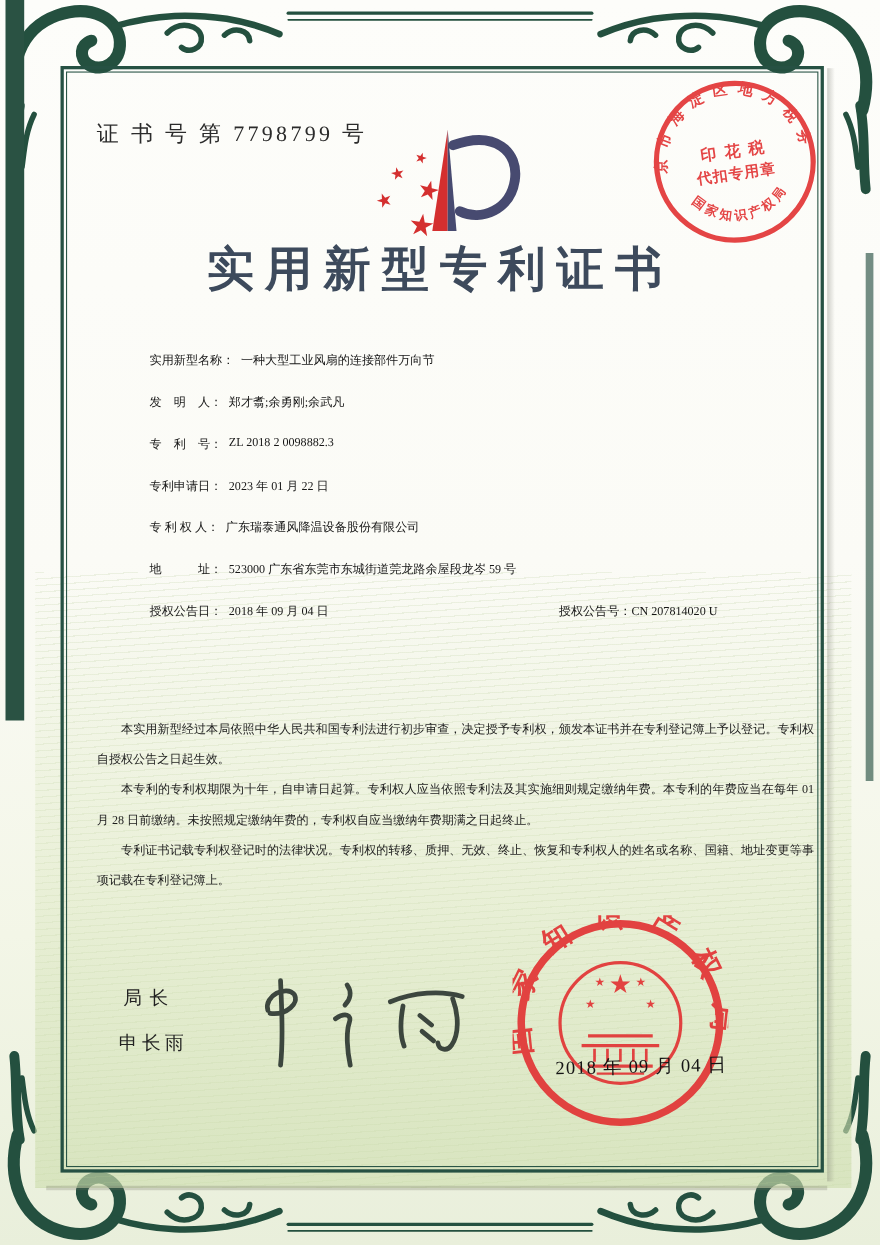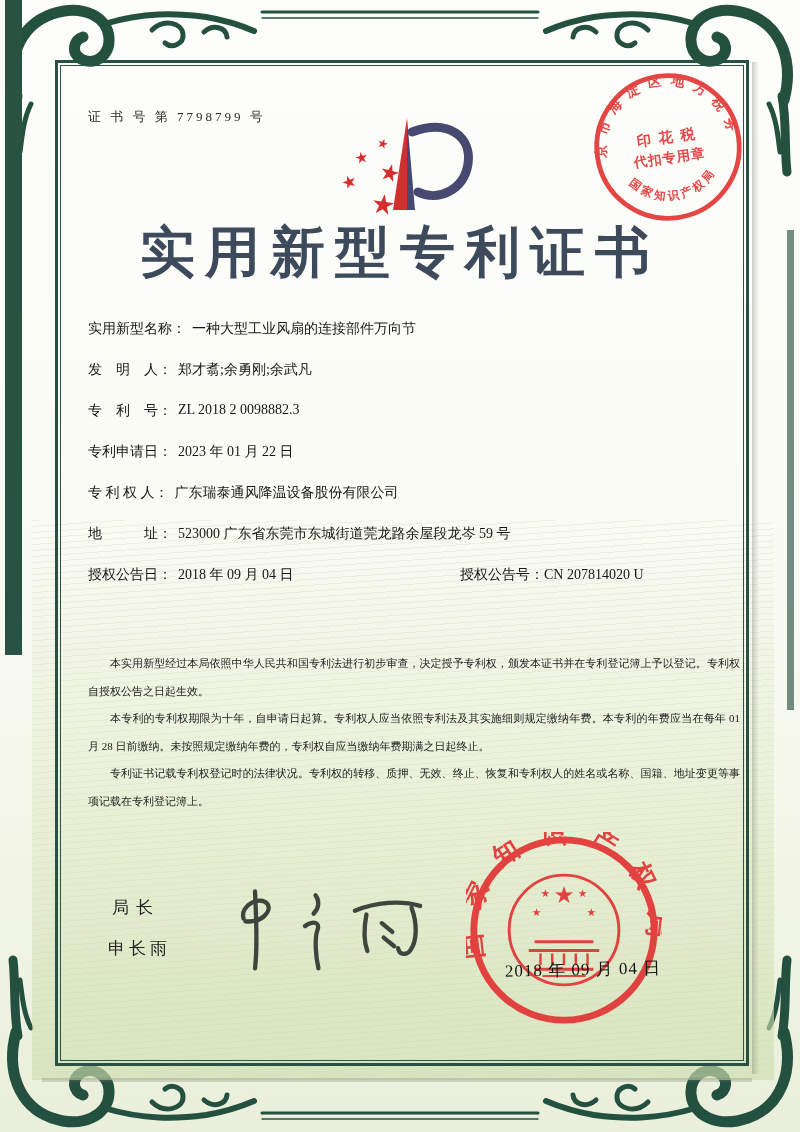--- a/index.html
+++ b/index.html
@@ -15,26 +15,26 @@
       linear-gradient(180deg,rgba(222,233,196,0) 0%,rgba(218,230,190,.40) 50%,rgba(206,222,175,.65) 100%),
       repeating-linear-gradient(176deg,rgba(150,180,110,.15) 0 1px,transparent 1px 6px);
   }
   .shadow-r{position:absolute;left:752px;top:62px;width:7px;height:1012px;z-index:1;
     background:linear-gradient(90deg,rgba(110,110,100,.32),rgba(110,110,100,0));}
   .shadow-b{position:absolute;left:42px;top:1078px;width:710px;height:4px;z-index:1;
     background:rgba(110,110,100,.25);}
   .frame{position:absolute;left:55px;top:60px;width:688px;height:1000px;z-index:2;
     border:3px solid #265143;}
   .frame::after{content:"";position:absolute;inset:2px;border:1px solid #2a5546;}
-  .certno{position:absolute;left:88px;top:108px;z-index:3;font-size:13px;letter-spacing:3px;color:#2b2b2b;}
+  .certno{position:absolute;left:88px;top:108px;z-index:3;font-size:20px;letter-spacing:3px;color:#2b2b2b;}
   .logo{position:absolute;left:330px;top:112px;z-index:3;}
   .title{position:absolute;left:0;top:216px;width:100%;z-index:3;text-align:center;
-    font-size:55px;font-weight:bold;letter-spacing:10px;color:#3d4a5c;}
+    font-size:43px;font-weight:bold;letter-spacing:10px;color:#3d4a5c;}
   .fields{position:absolute;left:88px;top:320px;width:652px;z-index:3;}
-  .frow{display:flex;margin-bottom:23px;font-size:14px;color:#161616;white-space:nowrap;position:relative;}
+  .frow{display:flex;margin-bottom:23px;font-size:11px;color:#161616;white-space:nowrap;position:relative;margin-left:48px;}
   .frow .lab{flex:none;}
   .frow .val{margin-left:6px;}
   .grant{position:absolute;left:372px;top:0;}
   .body{position:absolute;left:88px;top:650px;width:652px;z-index:3;font-size:11px;
     line-height:27.5px;color:#1d1d1d;text-align:justify;}
   .body p{margin:0;text-indent:2em;}
   .role{position:absolute;left:112px;top:896px;z-index:3;font-size:17px;letter-spacing:7px;color:#222;}
   .dname{position:absolute;left:108px;top:937px;z-index:3;font-size:17px;letter-spacing:4px;color:#222;}
   .sig{position:absolute;left:222px;top:880px;z-index:4;}
   .seal{position:absolute;left:466px;top:832px;z-index:4;opacity:.93;}

